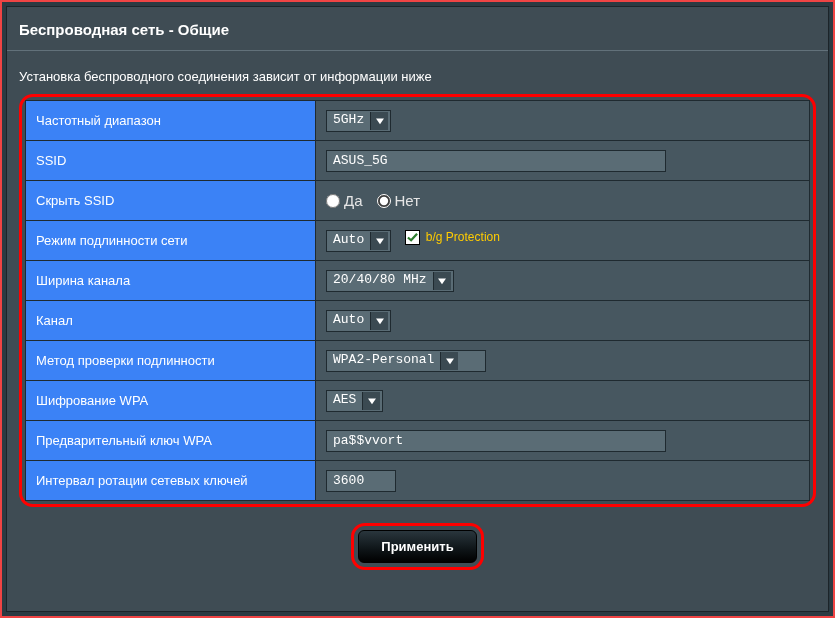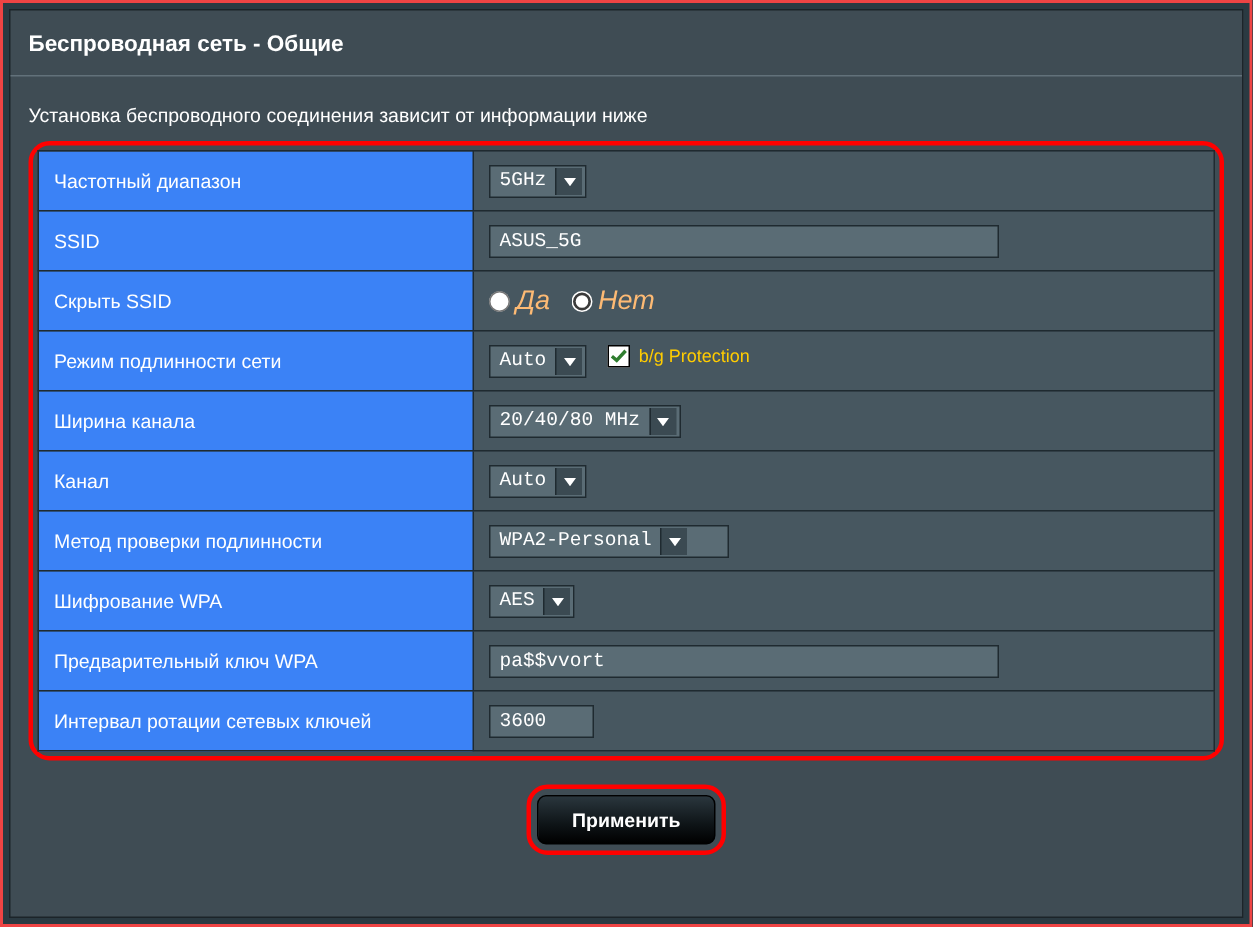--- a/index.html
+++ b/index.html
@@ -98,21 +98,21 @@
     border: 1px solid #1f2a30;
     font-family: "Courier New", monospace;
     font-size: 13px;
     height: 22px;
     padding: 2px 6px;
     width: 340px;
   }
   input.short { width: 70px; }
   .radio-group { display:flex; align-items:center; gap:4px; }
   input[type=radio] { accent-color:#ffffff; width:14px; height:14px; }
-  .radio-label { color:#fdba74; font-size:18px; margin-right: 10px; font-style: italic; }
+  .radio-label { color:#e5e5e5; font-size:15px; margin-right: 10px; }
   .chk { display:inline-flex; align-items:center; gap:6px; margin-left:10px; }
   .chk .box {
     width:15px; height:15px; background:#fff; border:1px solid #000;
     display:inline-flex; align-items:center; justify-content:center;
   }
   .chk .box svg{ width:11px; height:11px; }
   .chk-label { color:#ffcc00; font-size:12px; }
   .btn-row { text-align:center; padding: 16px 0 0 0; }
   .btn-highlight {
     display:inline-block;

